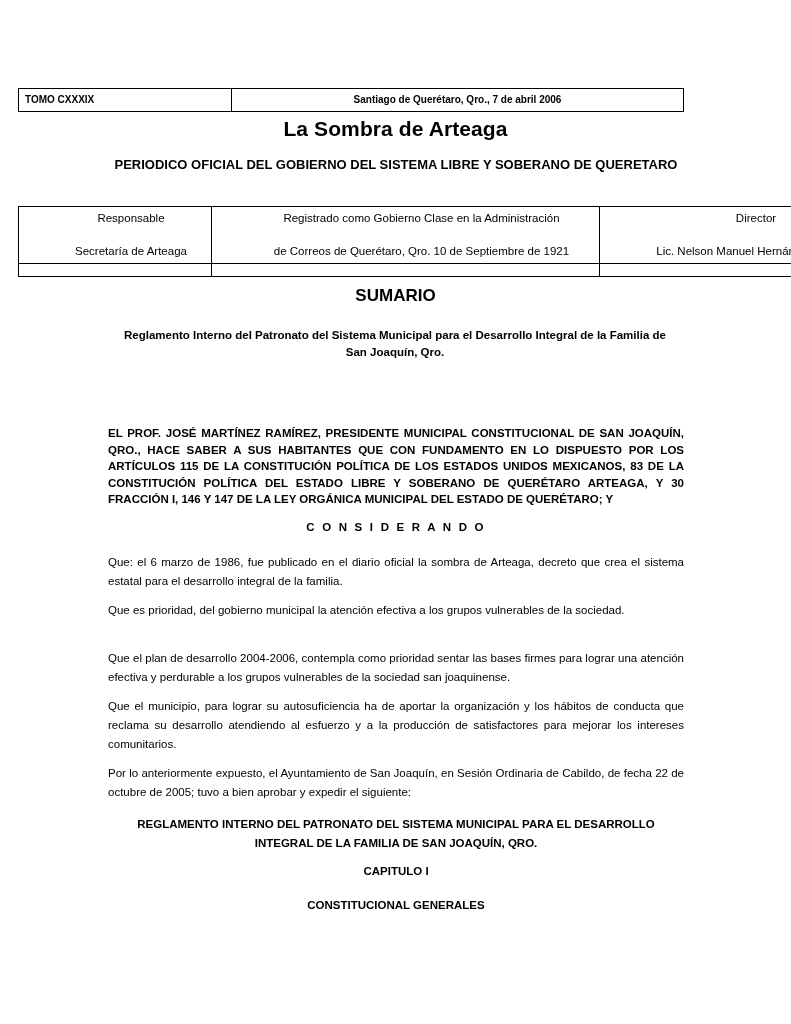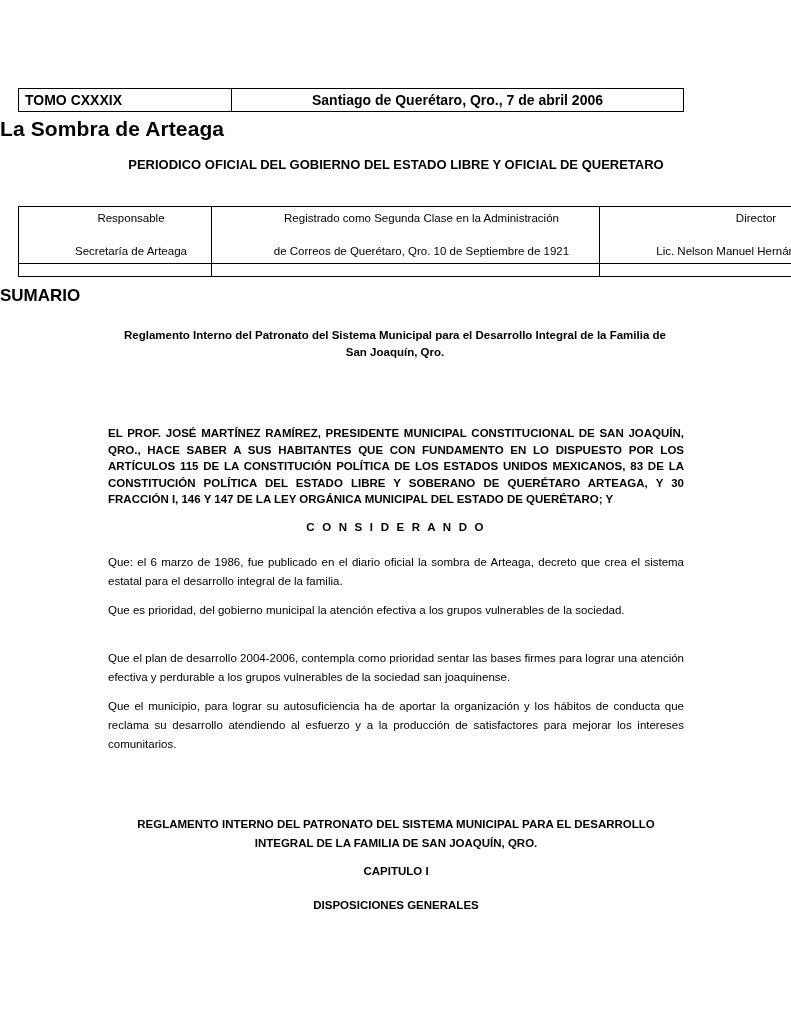--- a/index.html
+++ b/index.html
@@ -30,33 +30,34 @@
     left: 18px;
     top: 88px;
     width: 666px;
     border-collapse: collapse;
     table-layout: fixed;
   }
   .masthead-table td {
     border: 1px solid #000000;
     height: 20px;
     padding: 1px 6px;
-    font-size: 14px;
+    font-size: 10px;
     font-weight: bold;
     line-height: 16px;
     vertical-align: middle;
   }
   .masthead-tomo  { width: 200px; text-align: left; }
   .masthead-date  { text-align: center; }
 
   
   .paper-title {
     position: absolute;
     left: 0; top: 117px;
     width: 791px;
+    text-align: center;
     font-size: 21px;
     font-weight: bold;
     letter-spacing: 0.1px;
   }
   .paper-subtitle {
     position: absolute;
     left: 96px; top: 155px;
     width: 600px;
     text-align: center;
     font-size: 13px;
@@ -87,21 +88,21 @@
   .col-reg    { width: 347px; }
   .col-dir    { width: 240px; }
   .cred-top    { display: block; }
   .cred-bottom { display: block; margin-top: 18px; }
 
   
   .sumario-heading {
     position: absolute;
     left: 0; top: 286px;
     width: 791px;
-    text-align: left;
+    text-align: center;
     font-size: 17px;
     font-weight: bold;
   }
   .sumario-entry {
     position: absolute;
     left: 115px; top: 327px;
     width: 560px;
     text-align: center;
     font-size: 11.5px;
     font-weight: bold;
@@ -185,31 +186,31 @@
     <tbody>
       <tr>
         <td class="masthead-tomo">TOMO CXXXIX</td>
         <td class="masthead-date">Santiago de Querétaro, Qro., 7 de abril 2006</td>
       </tr>
     </tbody>
   </table>
 
   <div class="paper-title">La Sombra de Arteaga</div>
 
-  <div class="paper-subtitle">PERIODICO OFICIAL DEL GOBIERNO DEL ESTADO LIBRE Y OFICIAL DE QUERETARO</div>
+  <div class="paper-subtitle">PERIODICO OFICIAL DEL GOBIERNO DEL SISTEMA LIBRE Y SOBERANO DE QUERETARO</div>
 
   <table class="credits-table">
     <tbody>
       <tr class="row-main">
         <td class="col-resp">
           <span class="cred-top">Responsable</span>
           <span class="cred-bottom">Secretaría de Arteaga</span>
         </td>
         <td class="col-reg">
-          <span class="cred-top">Registrado como Segunda Clase en la Administración</span>
+          <span class="cred-top">Registrado como Gobierno Clase en la Administración</span>
           <span class="cred-bottom">de Correos de Querétaro, Qro. 10 de Septiembre de 1921</span>
         </td>
         <td class="col-dir">
           <span class="cred-top">Director</span>
           <span class="cred-bottom">Lic. Nelson Manuel Hernández Moreno</span>
         </td>
       </tr>
       <tr class="row-blank">
         <td></td>
         <td></td>
@@ -224,20 +225,21 @@
 
 
   <div class="preamble">EL PROF. JOSÉ MARTÍNEZ RAMÍREZ, PRESIDENTE MUNICIPAL CONSTITUCIONAL DE SAN JOAQUÍN, QRO., HACE SABER A SUS HABITANTES QUE CON FUNDAMENTO EN LO DISPUESTO POR LOS ARTÍCULOS 115 DE LA CONSTITUCIÓN POLÍTICA DE LOS ESTADOS UNIDOS MEXICANOS, 83 DE LA CONSTITUCIÓN POLÍTICA DEL ESTADO LIBRE Y SOBERANO DE QUERÉTARO ARTEAGA, Y 30 FRACCIÓN I, 146 Y 147 DE LA LEY ORGÁNICA MUNICIPAL DEL ESTADO DE QUERÉTARO; Y</div>
 
   <div class="considerando-heading">C O N S I D E R A N D O</div>
 
   <div class="body-p p1">Que: el 6 marzo de 1986, fue publicado en el diario oficial la sombra de Arteaga, decreto que crea el sistema estatal para el desarrollo integral de la familia.</div>
   <div class="body-p p2">Que es prioridad, del gobierno municipal la atención efectiva a los grupos vulnerables de la sociedad.</div>
   <div class="body-p p3">Que el plan de desarrollo 2004-2006, contempla como prioridad sentar las bases firmes para lograr una atención efectiva y perdurable a los grupos vulnerables de la sociedad san joaquinense.</div>
   <div class="body-p p4">Que el municipio, para lograr su autosuficiencia ha de aportar la organización y los hábitos de conducta que reclama su desarrollo atendiendo al esfuerzo y a la producción de satisfactores para mejorar los intereses comunitarios.</div>
+  <div class="body-p p5">Por lo anteriormente expuesto, el Ayuntamiento de San Joaquín, en Sesión Ordinaria de Cabildo, de fecha 22 de octubre de 2005; tuvo a bien aprobar y expedir el siguiente:</div>
 
   <div class="reglamento-title">REGLAMENTO INTERNO DEL PATRONATO DEL SISTEMA MUNICIPAL PARA EL DESARROLLO INTEGRAL DE LA FAMILIA DE SAN JOAQUÍN, QRO.</div>
 
   <div class="capitulo">CAPITULO I</div>
 
-  <div class="disposiciones">DISPOSICIONES GENERALES</div>
+  <div class="disposiciones">CONSTITUCIONAL GENERALES</div>
 
 </div>
 
 </body></html>

